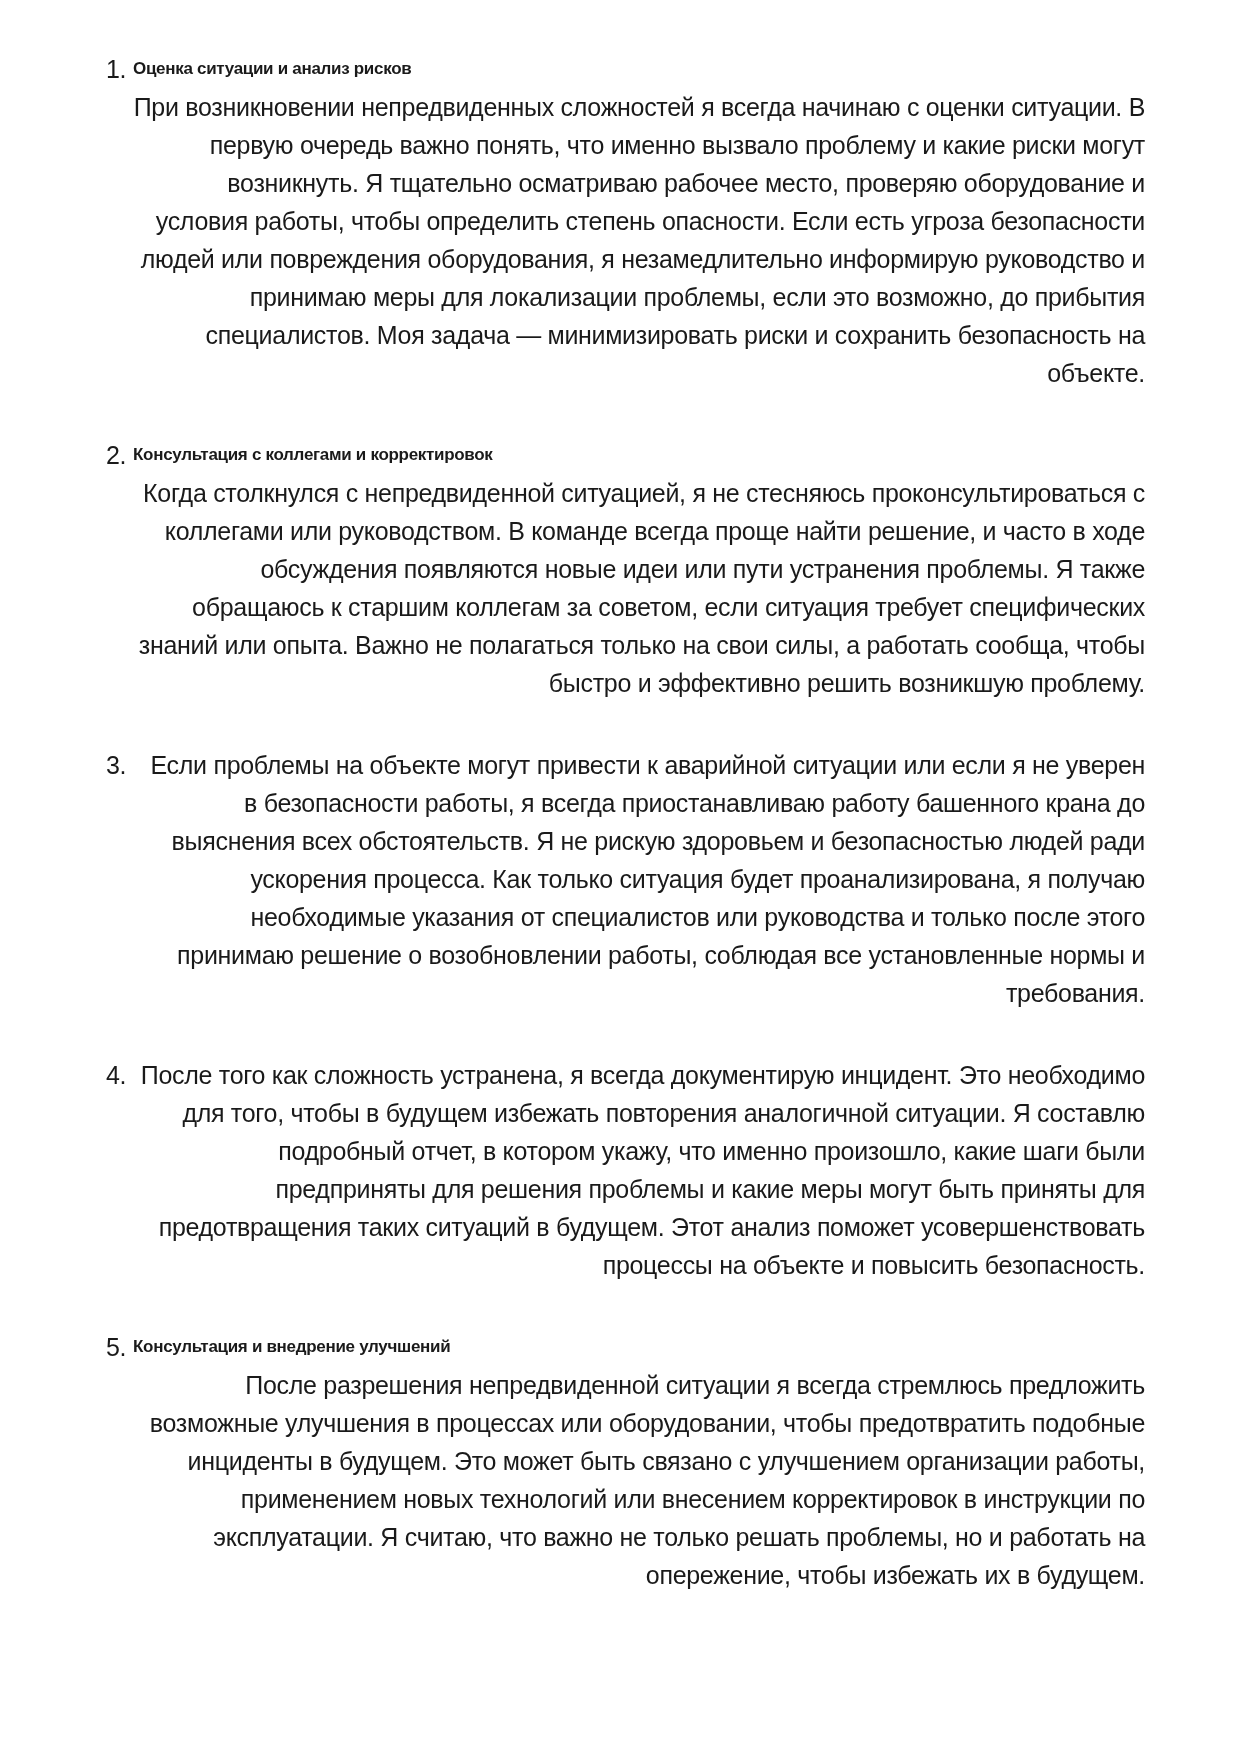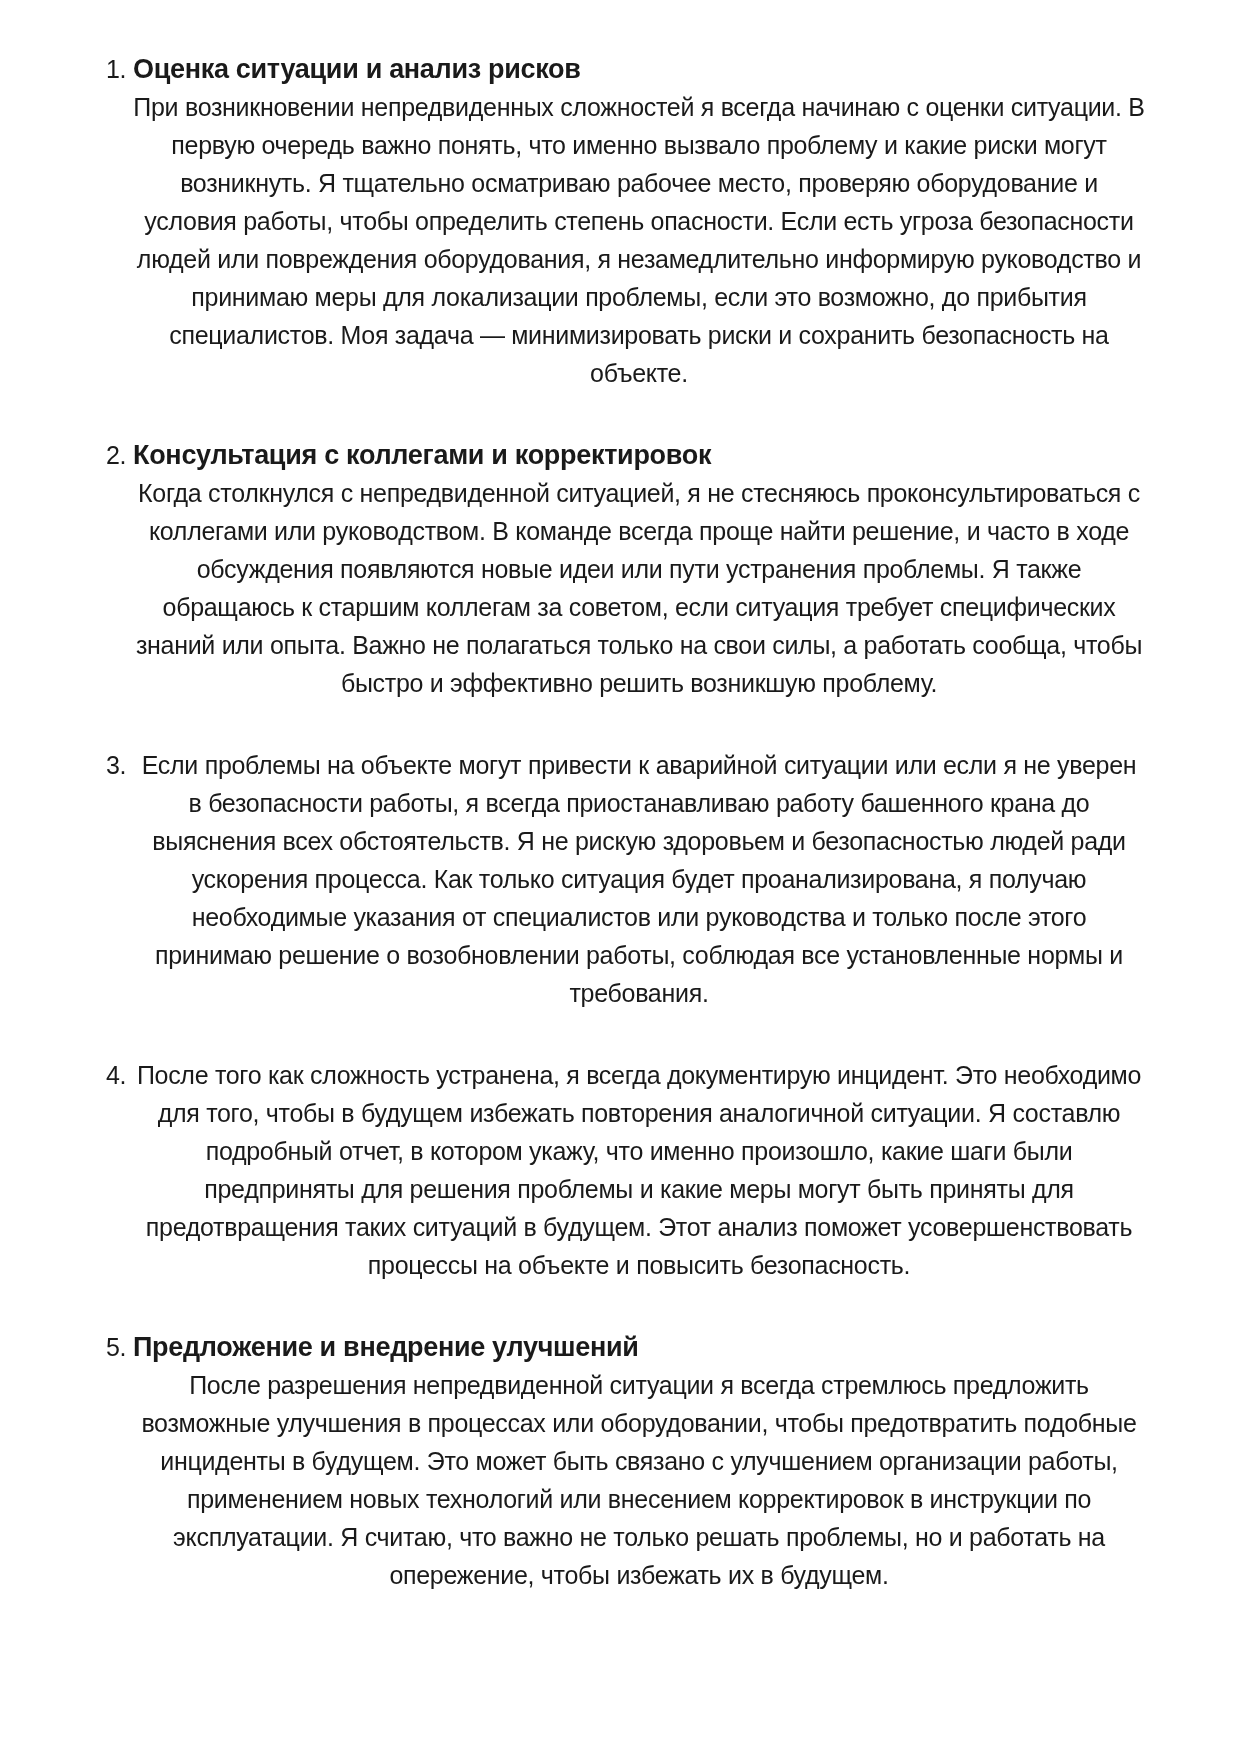--- a/index.html
+++ b/index.html
@@ -30,32 +30,32 @@
     line-height: 38px;
     font-weight: 400;
     letter-spacing: -0.3px;
   }
   .item-content {
     width: 1012px;
     max-width: 1012px;
   }
   .item-title {
     margin: 0;
-    font-size: 27px;
+    font-size: 17px;
     line-height: 38px;
     font-weight: 700;
     letter-spacing: -0.3px;
   }
   .item-body {
     margin: 0;
     font-size: 25px;
     line-height: 38px;
     font-weight: 400;
     letter-spacing: -0.3px;
-    text-align: center;
+    text-align: right;
   }
 </style>
 </head>
 <body>
 
 <div class="doc">
 
   <div class="item">
     <div class="item-number">1.</div>
     <div class="item-content">
@@ -82,18 +82,18 @@
   <div class="item">
     <div class="item-number">4.</div>
     <div class="item-content">
       <p class="item-body">После того как сложность устранена, я всегда документирую инцидент. Это необходимо для того, чтобы в будущем избежать повторения аналогичной ситуации. Я составлю подробный отчет, в котором укажу, что именно произошло, какие шаги были предприняты для решения проблемы и какие меры могут быть приняты для предотвращения таких ситуаций в будущем. Этот анализ поможет усовершенствовать процессы на объекте и повысить безопасность.</p>
     </div>
   </div>
 
   <div class="item">
     <div class="item-number">5.</div>
     <div class="item-content">
-      <h3 class="item-title">Предложение и внедрение улучшений</h3>
+      <h3 class="item-title">Консультация и внедрение улучшений</h3>
       <p class="item-body">После разрешения непредвиденной ситуации я всегда стремлюсь предложить возможные улучшения в процессах или оборудовании, чтобы предотвратить подобные инциденты в будущем. Это может быть связано с улучшением организации работы, применением новых технологий или внесением корректировок в инструкции по эксплуатации. Я считаю, что важно не только решать проблемы, но и работать на опережение, чтобы избежать их в будущем.</p>
     </div>
   </div>
 
 </div>
 
 </body></html>

